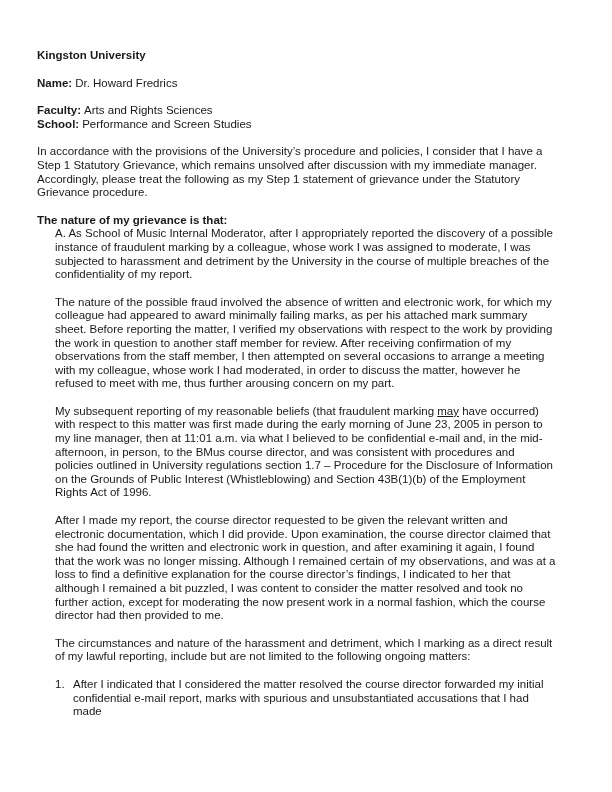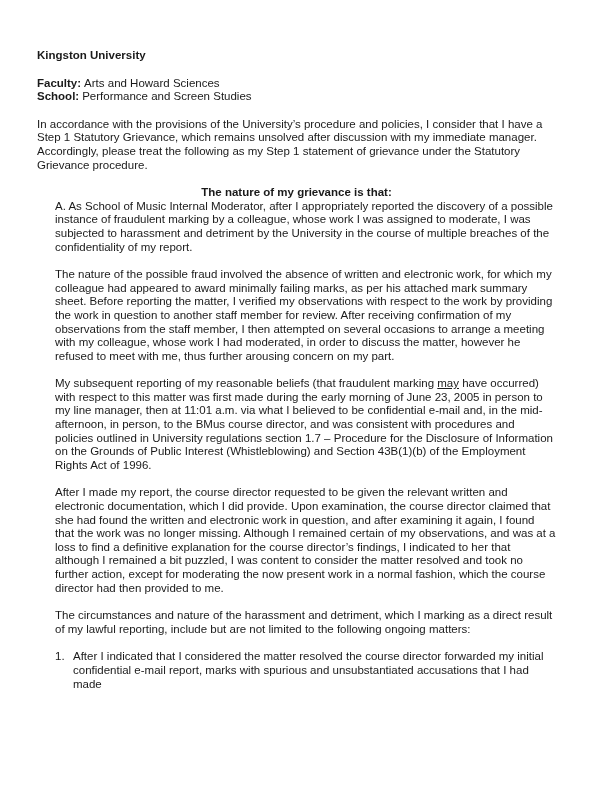--- a/index.html
+++ b/index.html
@@ -20,42 +20,45 @@
     overflow: hidden;
   }
   .bold { font-weight: bold; }
   .underline { text-decoration: underline; }
   .doc-header { margin: 0 0 14px 0; }
   .doc-header div { margin: 0; }
   .field-block { margin: 0 0 14px 0; }
   .field { margin: 0; }
   .field-label { font-weight: bold; margin-right: 3px; }
   .para { margin: 0 0 14px 0; }
-  .section-heading { margin: 0; font-weight: bold; text-align: center; }
+  .section-heading { margin: 0; font-weight: bold; }
   .indent { margin-left: 18px; }
   .list-item {
     display: flex;
     margin-left: 18px;
     margin-bottom: 14px;
   }
   .list-num { flex: 0 0 18px; width: 18px; }
   .list-text { flex: 1; }
 </style>
 </head>
 <body>
 
 <div class="page">
 
   <div class="doc-header">
     <div class="bold">Kingston University</div>
   </div>
 
+  <div class="field-block">
+    <p class="field"><span class="field-label">Name:</span><span>Dr. Howard Fredrics</span></p>
+  </div>
 
   <div class="field-block">
-    <p class="field"><span class="field-label">Faculty:</span><span>Arts and Howard Sciences</span></p>
+    <p class="field"><span class="field-label">Faculty:</span><span>Arts and Rights Sciences</span></p>
     <p class="field"><span class="field-label">School:</span><span>Performance and Screen Studies</span></p>
   </div>
 
   <p class="para">In accordance with the provisions of the University’s procedure and policies, I consider that I have a Step 1 Statutory Grievance, which remains unsolved after discussion with my immediate manager. Accordingly, please treat the following as my Step 1 statement of grievance under the Statutory Grievance procedure.</p>
 
   <p class="section-heading">The nature of my grievance is that:</p>
 
   <p class="para indent">A. As School of Music Internal Moderator, after I appropriately reported the discovery of a possible instance of fraudulent marking by a colleague, whose work I was assigned to moderate, I was subjected to harassment and detriment by the University in the course of multiple breaches of the confidentiality of my report.</p>
 
   <p class="para indent">The nature of the possible fraud involved the absence of written and electronic work, for which my colleague had appeared to award minimally failing marks, as per his attached mark summary sheet. Before reporting the matter, I verified my observations with respect to the work by providing the work in question to another staff member for review. After receiving confirmation of my observations from the staff member, I then attempted on several occasions to arrange a meeting with my colleague, whose work I had moderated, in order to discuss the matter, however he refused to meet with me, thus further arousing concern on my part.</p>

